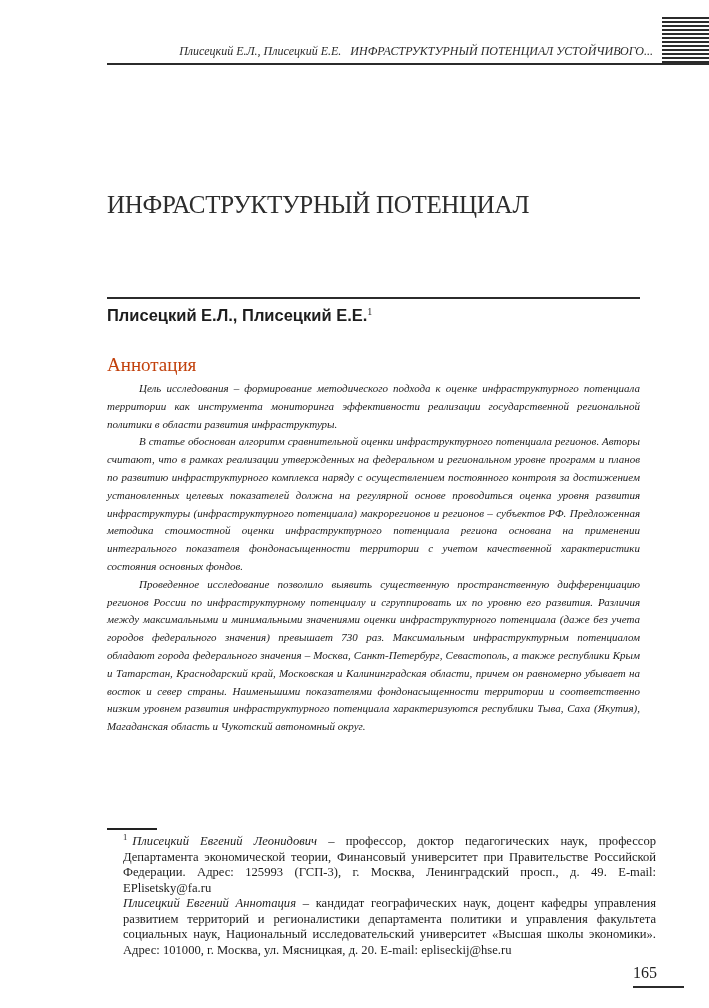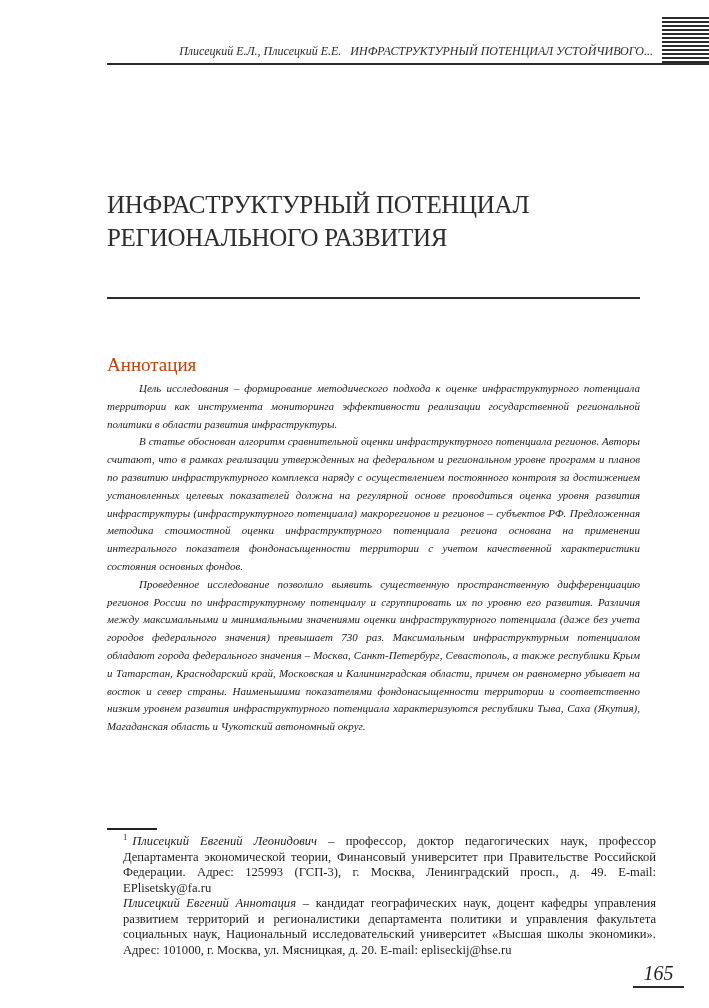--- a/index.html
+++ b/index.html
@@ -142,23 +142,22 @@
     line-height: 0;
     margin-right: 5px;
   }
 
   
   .page-number {
     position: absolute;
     left: 633px;
     top: 963px;
     width: 51px;
-    text-align: center;
-    font-style: italic;
-    font-size: 20px;
+    text-align: left;
+    font-size: 16px;
     line-height: 20px;
     color: #1f1f1f;
   }
   .page-number-rule {
     position: absolute;
     left: 633px;
     top: 986px;
     width: 51px;
     height: 1.6px;
     background: #2b2b2b;
@@ -171,25 +170,27 @@
 
   <div class="running-head">
     <span class="rh-authors">Плисецкий Е.Л., Плисецкий Е.Е.</span><span class="rh-title">ИНФРАСТРУКТУРНЫЙ ПОТЕНЦИАЛ УСТОЙЧИВОГО...</span>
   </div>
 
   <div class="stripes"></div>
   <div class="head-rule"></div>
 
   <h1 class="title">
     <span class="title-line">ИНФРАСТРУКТУРНЫЙ ПОТЕНЦИАЛ</span>
-    <span class="title-line">РЕГИОНАЛЬНОГО РАЗВИТИЯ</span>
   </h1>
 
   <div class="title-rule"></div>
 
+  <div class="authors">
+    <span>Плисецкий Е.Л., Плисецкий Е.Е.</span><sup>1</sup>
+  </div>
 
   <h2 class="abstract-heading">Аннотация</h2>
 
   <div class="abstract-body">
     <p>Цель исследования – формирование методического подхода к оценке инфраструктурного потенциала территории как инструмента мониторинга эффективности реализации государственной региональной политики в области развития инфраструктуры.</p>
     <p>В статье обоснован алгоритм сравнительной оценки инфраструктурного потенциала регионов. Авторы считают, что в рамках реализации утвержденных на федеральном и региональном уровне программ и планов по развитию инфраструктурного комплекса наряду с осуществлением постоянного контроля за достижением установленных целевых показателей должна на регулярной основе проводиться оценка уровня развития инфраструктуры (инфраструктурного потенциала) макрорегионов и регионов – субъектов РФ. Предложенная методика стоимостной оценки инфраструктурного потенциала региона основана на применении интегрального показателя фондонасыщенности территории с учетом качественной характеристики состояния основных фондов.</p>
     <p>Проведенное исследование позволило выявить существенную пространственную дифференциацию регионов России по инфраструктурному потенциалу и сгруппировать их по уровню его развития. Различия между максимальными и минимальными значениями оценки инфраструктурного потенциала (даже без учета городов федерального значения) превышает 730 раз. Максимальным инфраструктурным потенциалом обладают города федерального значения – Москва, Санкт-Петербург, Севастополь, а также республики Крым и Татарстан, Краснодарский край, Московская и Калининградская области, причем он равномерно убывает на восток и север страны. Наименьшими показателями фондонасыщенности территории и соответственно низким уровнем развития инфраструктурного потенциала характеризуются республики Тыва, Саха (Якутия), Магаданская область и Чукотский автономный округ.</p>
   </div>
 
   <div class="footnote-rule"></div>

